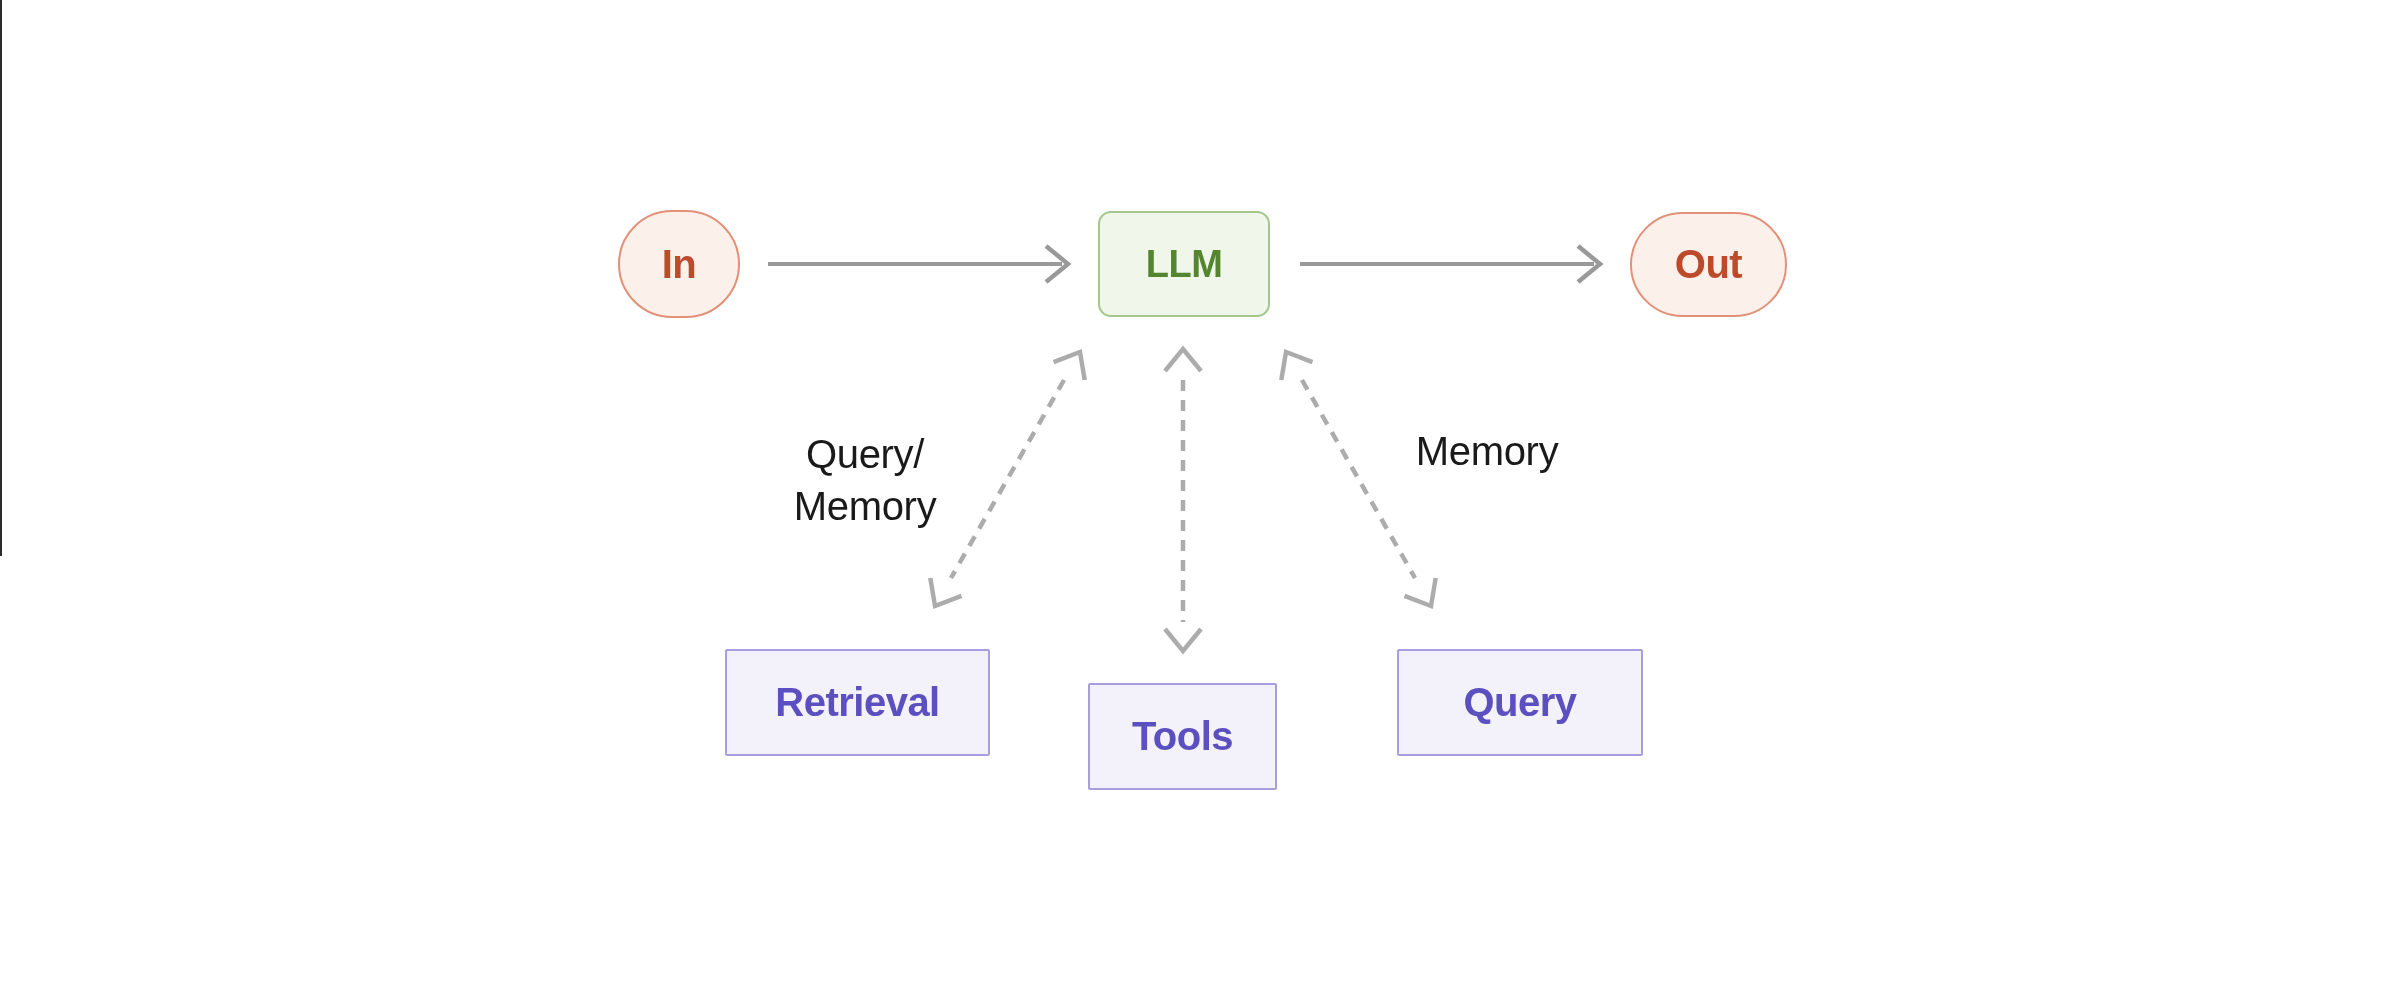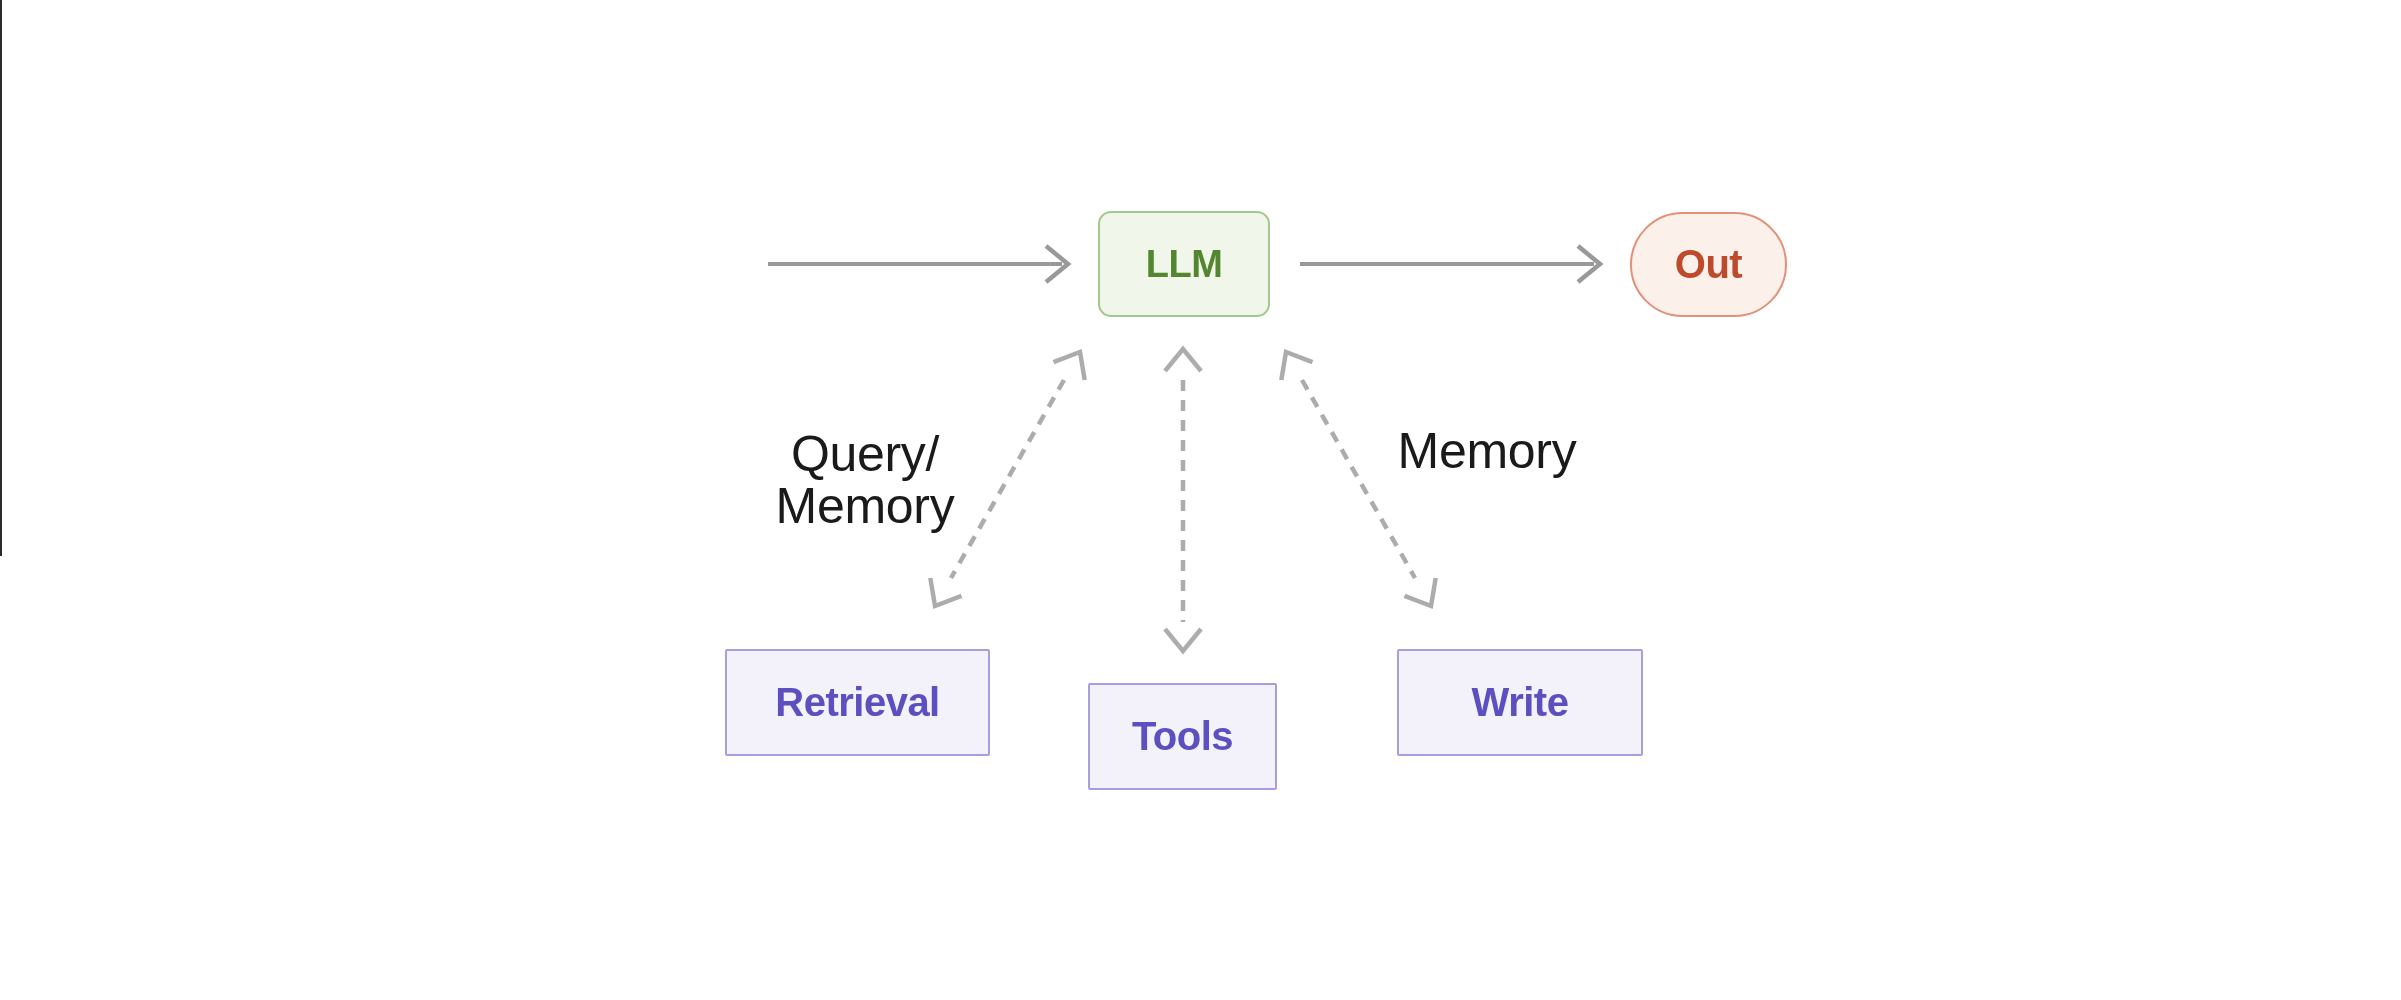--- a/index.html
+++ b/index.html
@@ -79,21 +79,21 @@
   .node-out      { left: 1630px; top: 212px; width: 157px; height: 105px; }
   .node-llm-box  { left: 1098px; top: 211px; width: 172px; height: 106px; font-size: 38px; }
   .node-retrieval{ left: 705px;  top: 649px; width: 265px; height: 107px; margin-left: 20px; }
   .node-tools    { left: 1088px; top: 683px; width: 189px; height: 107px; }
   .node-memory   { left: 1397px; top: 649px; width: 246px; height: 107px; }
 
   .edge-label {
     position: absolute;
     text-align: center;
     color: var(--label-text);
-    font-size: 50px;
+    font-size: 40px;
     line-height: 52px;
     letter-spacing: -0.3px;
   }
   .label-query    { left: 715px;  top: 428px; width: 300px; }
   .label-call     { left: 1023px; top: 446px; width: 320px; background: var(--canvas-bg); }
   .label-read     { left: 1337px; top: 425px; width: 300px; }
 </style>
 </head>
 <body>
 
@@ -125,30 +125,31 @@
       <polyline class="head-dashed" points="1165,629 1183,651 1201,629"></polyline>
     </g>
 
     <g>
       <line class="shaft-dashed" x1="1302" y1="380" x2="1415" y2="578"></line>
       <polyline class="head-dashed" points="1312.5,362.2 1286,352 1281.3,380"></polyline>
       <polyline class="head-dashed" points="1435.7,578 1431,606 1404.5,595.8"></polyline>
     </g>
   </svg>
 
+  <div class="node node-io node-in">In</div>
 
   <div class="node node-llm node-llm-box">LLM</div>
 
   <div class="node node-io node-out">Out</div>
 
   <div class="node node-module node-retrieval">Retrieval</div>
 
   <div class="node node-module node-tools">Tools</div>
 
-  <div class="node node-module node-memory">Write</div>
+  <div class="node node-module node-memory">Query</div>
 
   <div class="edge-label label-query">
     <div>Query/</div>
     <div>Memory</div>
   </div>
 
 
   <div class="edge-label label-read">
     <div>Memory</div>
   </div>

